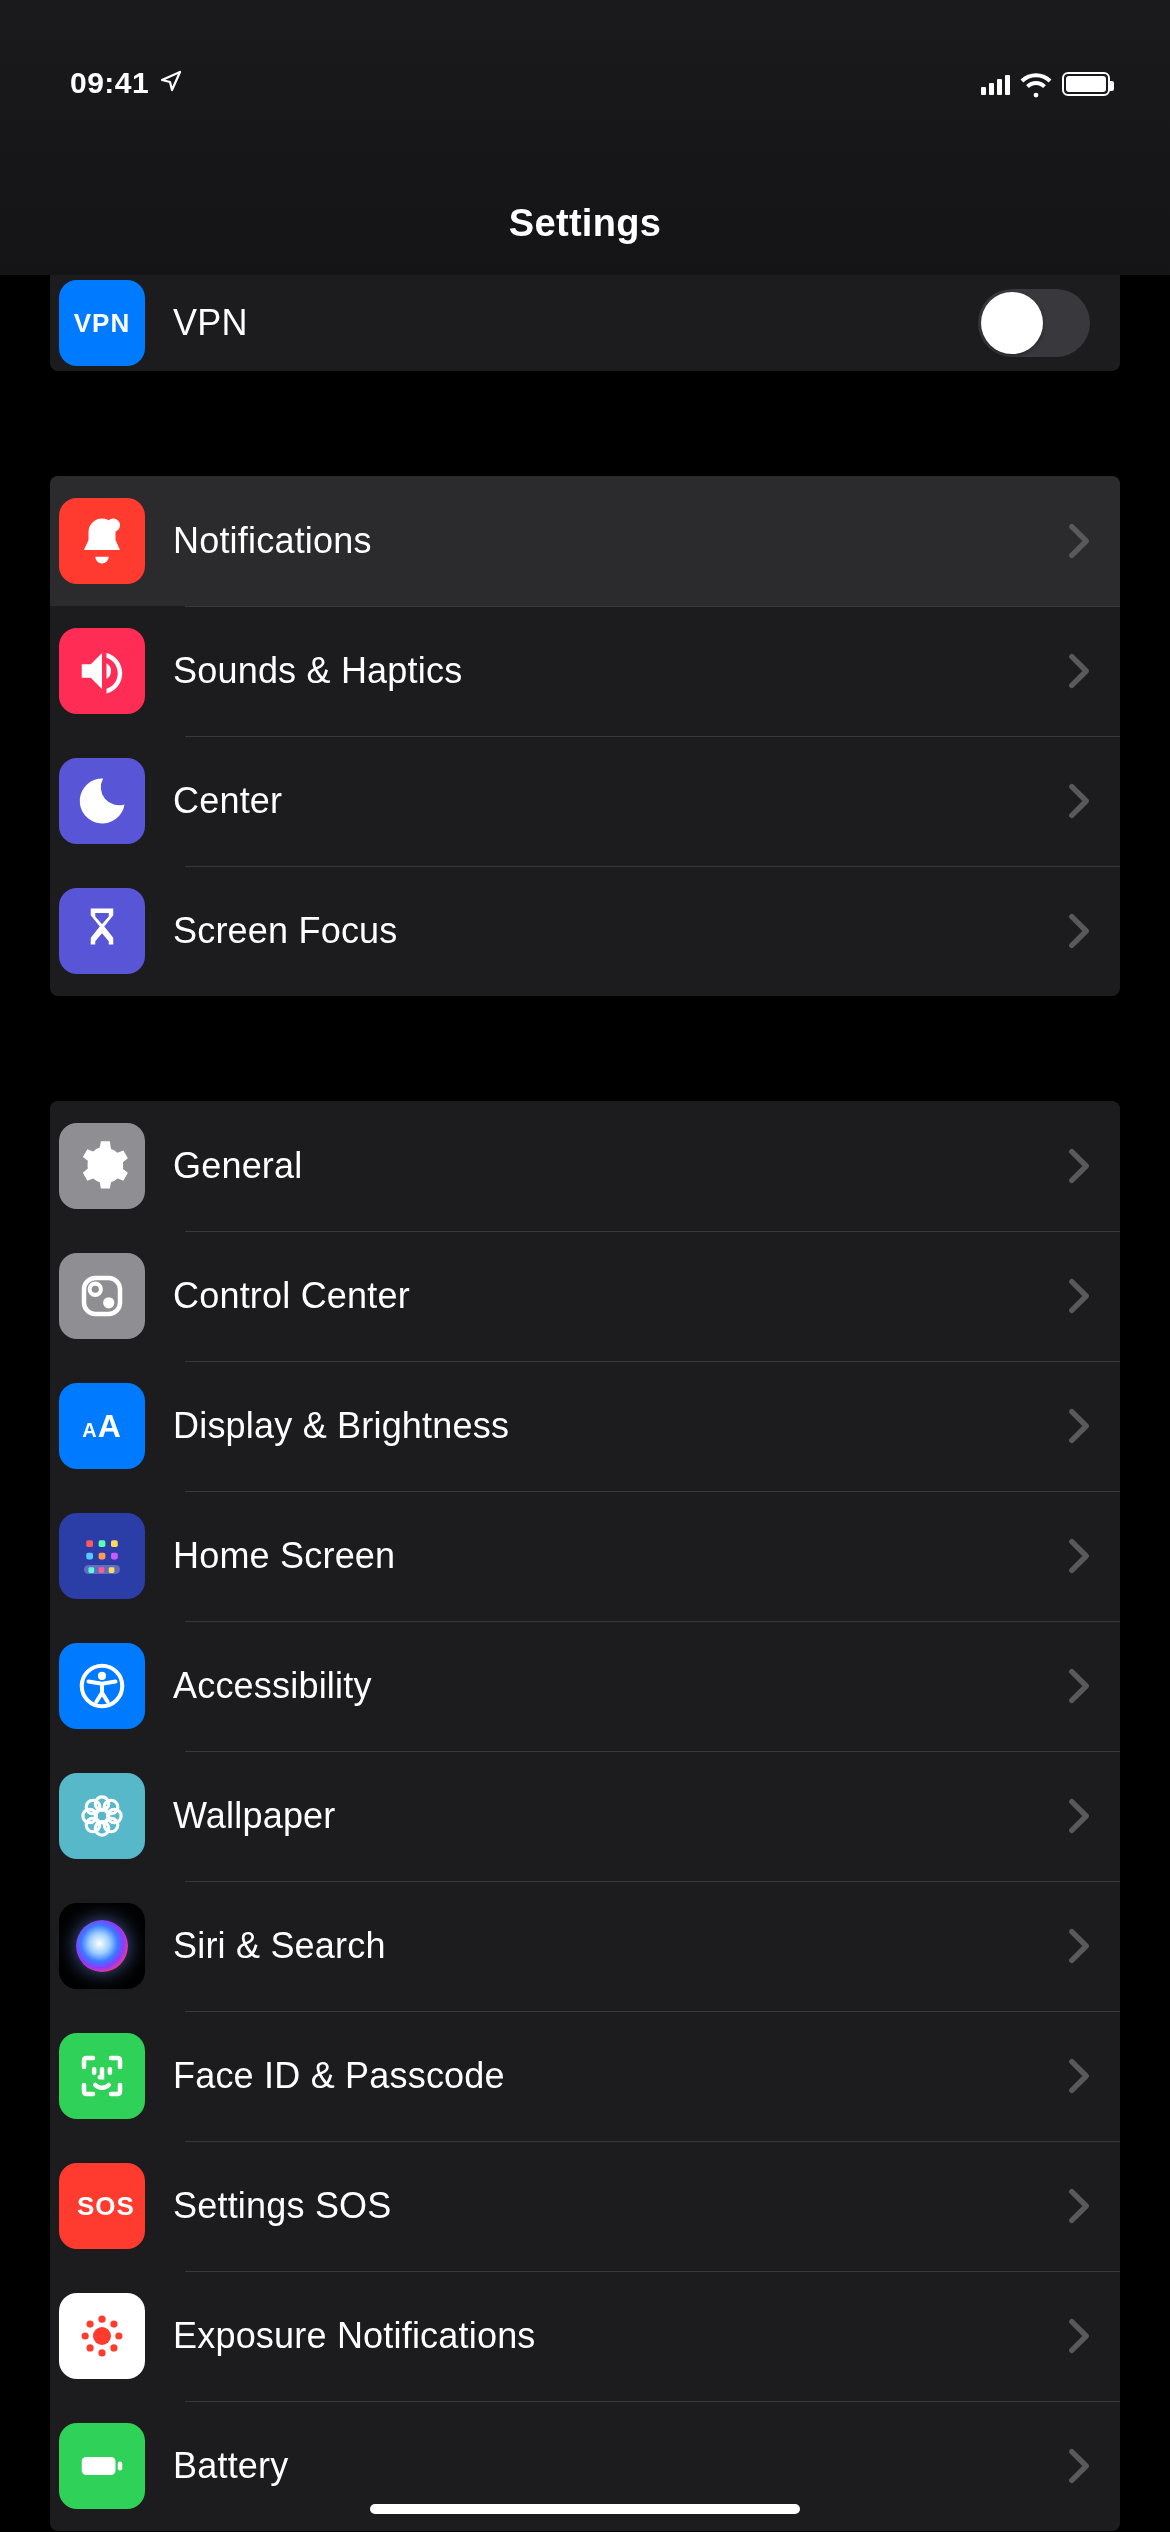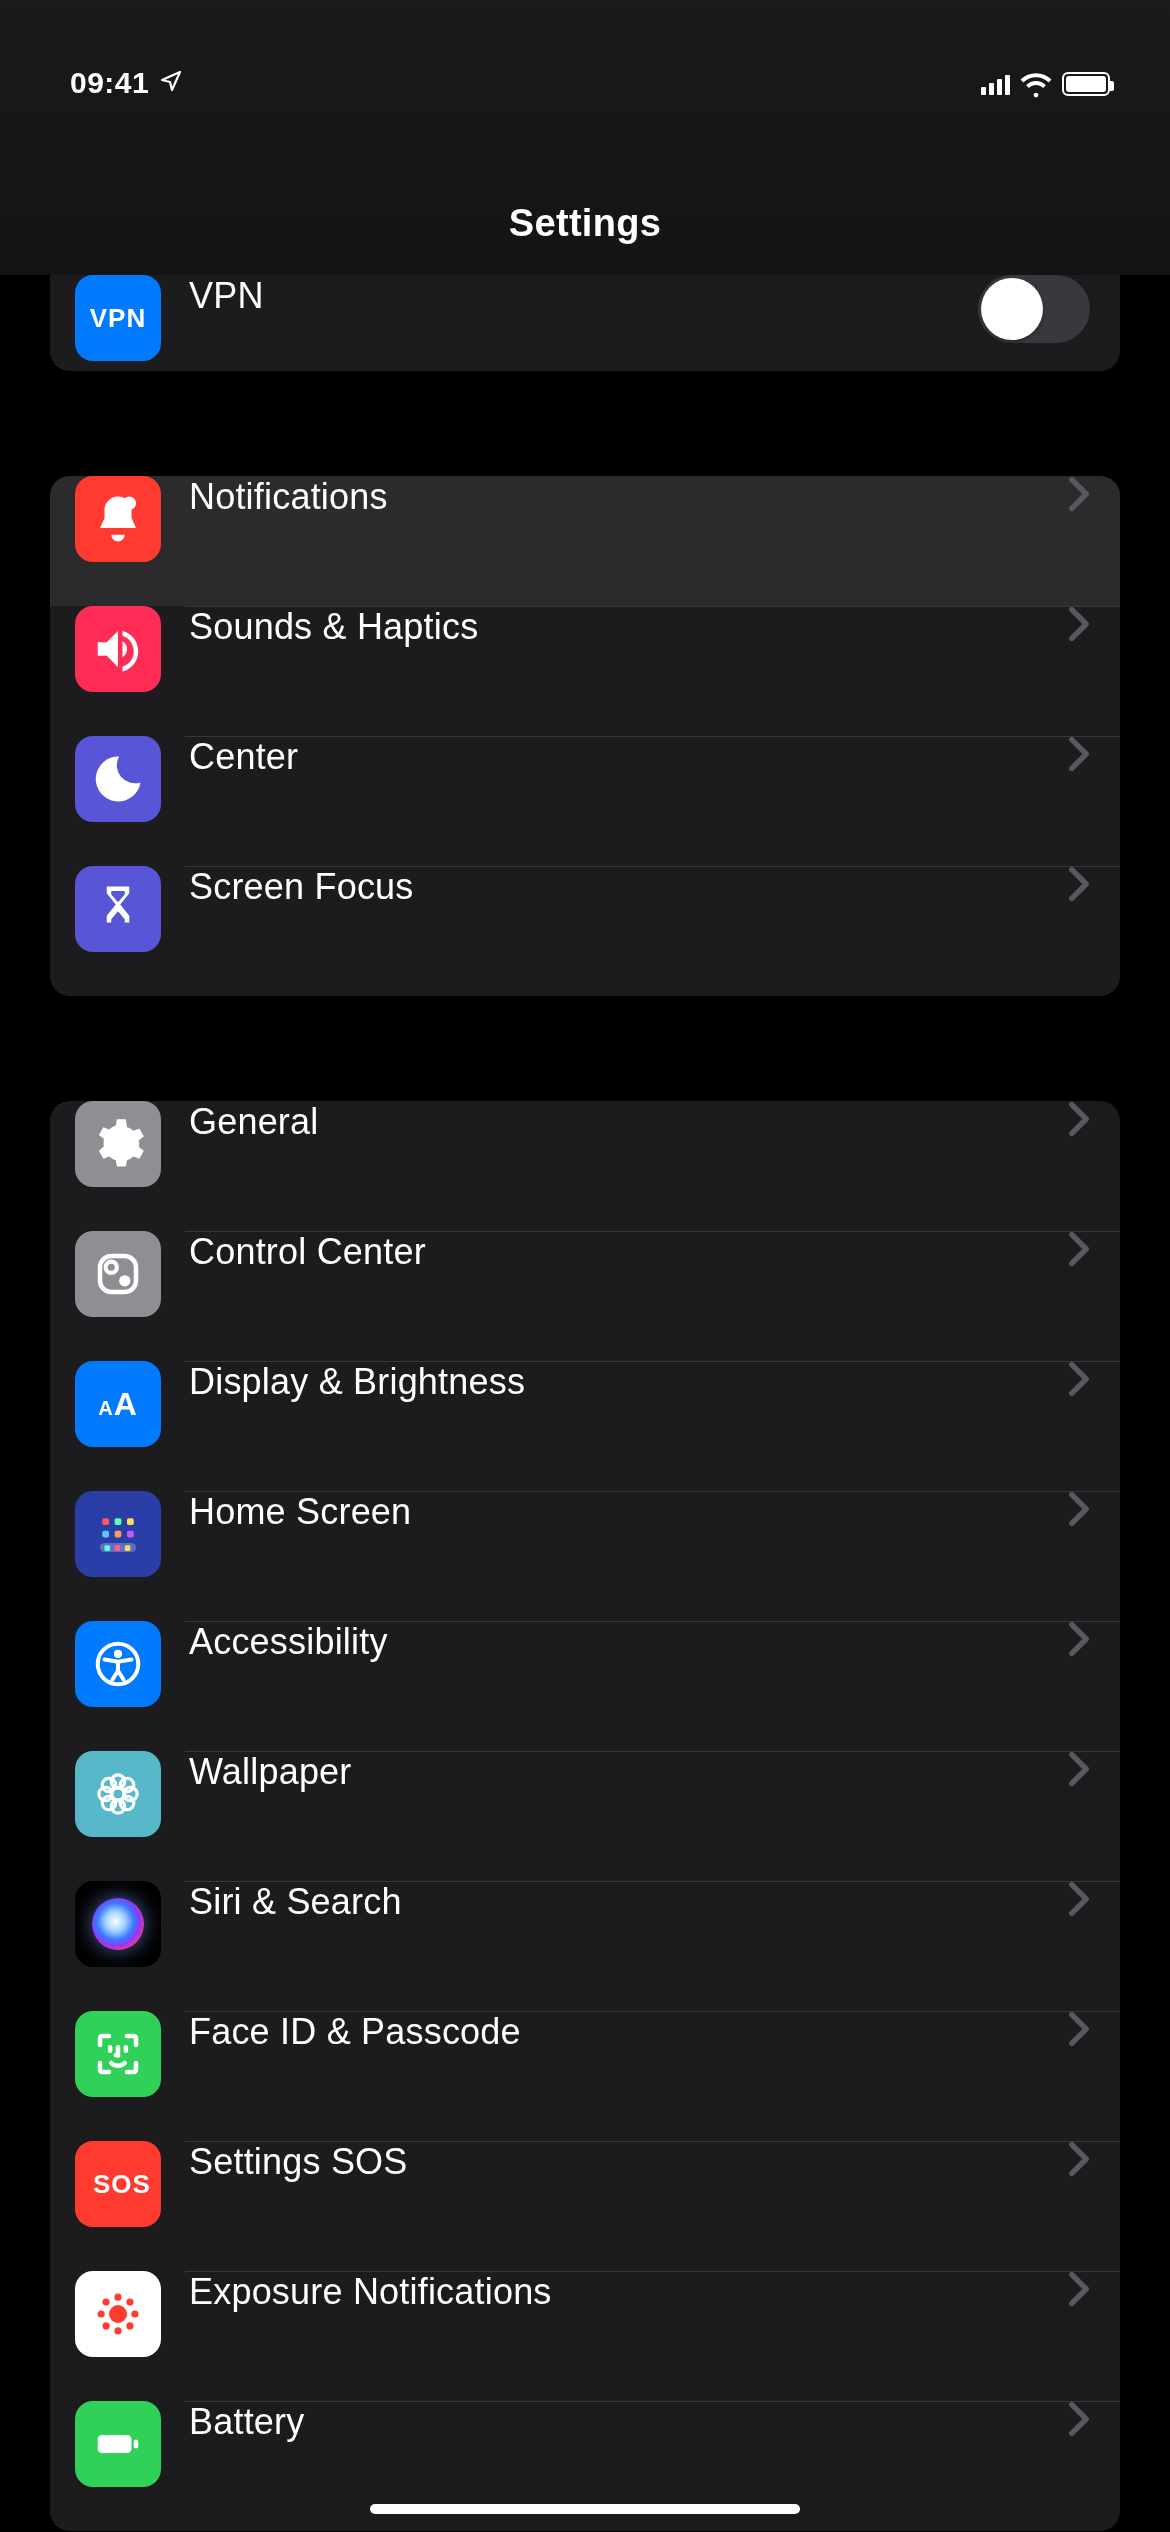--- a/index.html
+++ b/index.html
@@ -14,24 +14,24 @@
     .signal-bars span:nth-child(1){height:8px;} .signal-bars span:nth-child(2){height:12px;} .signal-bars span:nth-child(3){height:16px;} .signal-bars span:nth-child(4){height:20px;}
     .wifi-icon svg { width: 32px; height: 32px; display:block; }
     .battery { width: 48px; height: 24px; border: 2px solid #fff; border-radius: 6px; position: relative; display:flex; align-items:center; padding:2px; }
     .battery::after { content:''; position:absolute; right:-6px; top:7px; width:4px; height:10px; background:#fff; border-radius:0 2px 2px 0; }
     .battery-fill { background:#fff; width:100%; height:100%; border-radius:3px; }
     
     .header { position: absolute; top:0; left:0; right:0; height: 275px; background: linear-gradient(to bottom, #1a1a1c 0%, #141416 100%); display:flex; align-items:flex-end; justify-content:center; padding-bottom: 30px; z-index: 10; }
     .header-title { font-size: 38px; font-weight: 600; color: #fff; letter-spacing: 0.3px; }
     
     .content { position:absolute; top: 275px; left:0; right:0; bottom:0; overflow:hidden; }
-    .group { margin: 0 50px; background: #1c1c1e; border-radius: 20px; overflow: hidden; }
+    .group { margin: 0 50px; background: #1c1c1e; border-radius: 8px; overflow: hidden; }
     .group-partial-top { border-top-left-radius: 0; border-top-right-radius: 0; margin-top: 0; }
     .group-gap { height: 105px; }
-    .row { display:flex; align-items:flex-start; min-height: 130px; padding: 0 30px 0 25px; position:relative; }
+    .row { display:flex; align-items:center; min-height: 130px; padding: 0 30px 0 9px; position:relative; }
     .row.highlighted { background: #2b2b2d; }
     .row + .row::before { content:''; position:absolute; left: 135px; right:0; top:0; height:1px; background: #38383a; }
     .icon-box { width: 86px; height: 86px; border-radius: 18px; display:flex; align-items:center; justify-content:center; flex-shrink:0; margin-right: 28px; color:#fff; font-weight:700; }
     .icon-box svg { width: 54px; height: 54px; display:block; }
     .icon-box.text { font-size: 28px; letter-spacing: 1px; }
     .row-label { font-size: 36px; color: #fff; flex: 1; letter-spacing: 0.2px; }
     .chevron { color: #59595d; flex-shrink:0; }
     .chevron svg { width: 22px; height: 36px; display:block; }
     .toggle { width: 112px; height: 68px; border-radius: 40px; background: #39393d; position: relative; flex-shrink:0; }
     .toggle .knob { position:absolute; width: 62px; height: 62px; border-radius:50%; background:#fff; top:3px; left:3px; box-shadow: 0 2px 4px rgba(0,0,0,0.3); }

